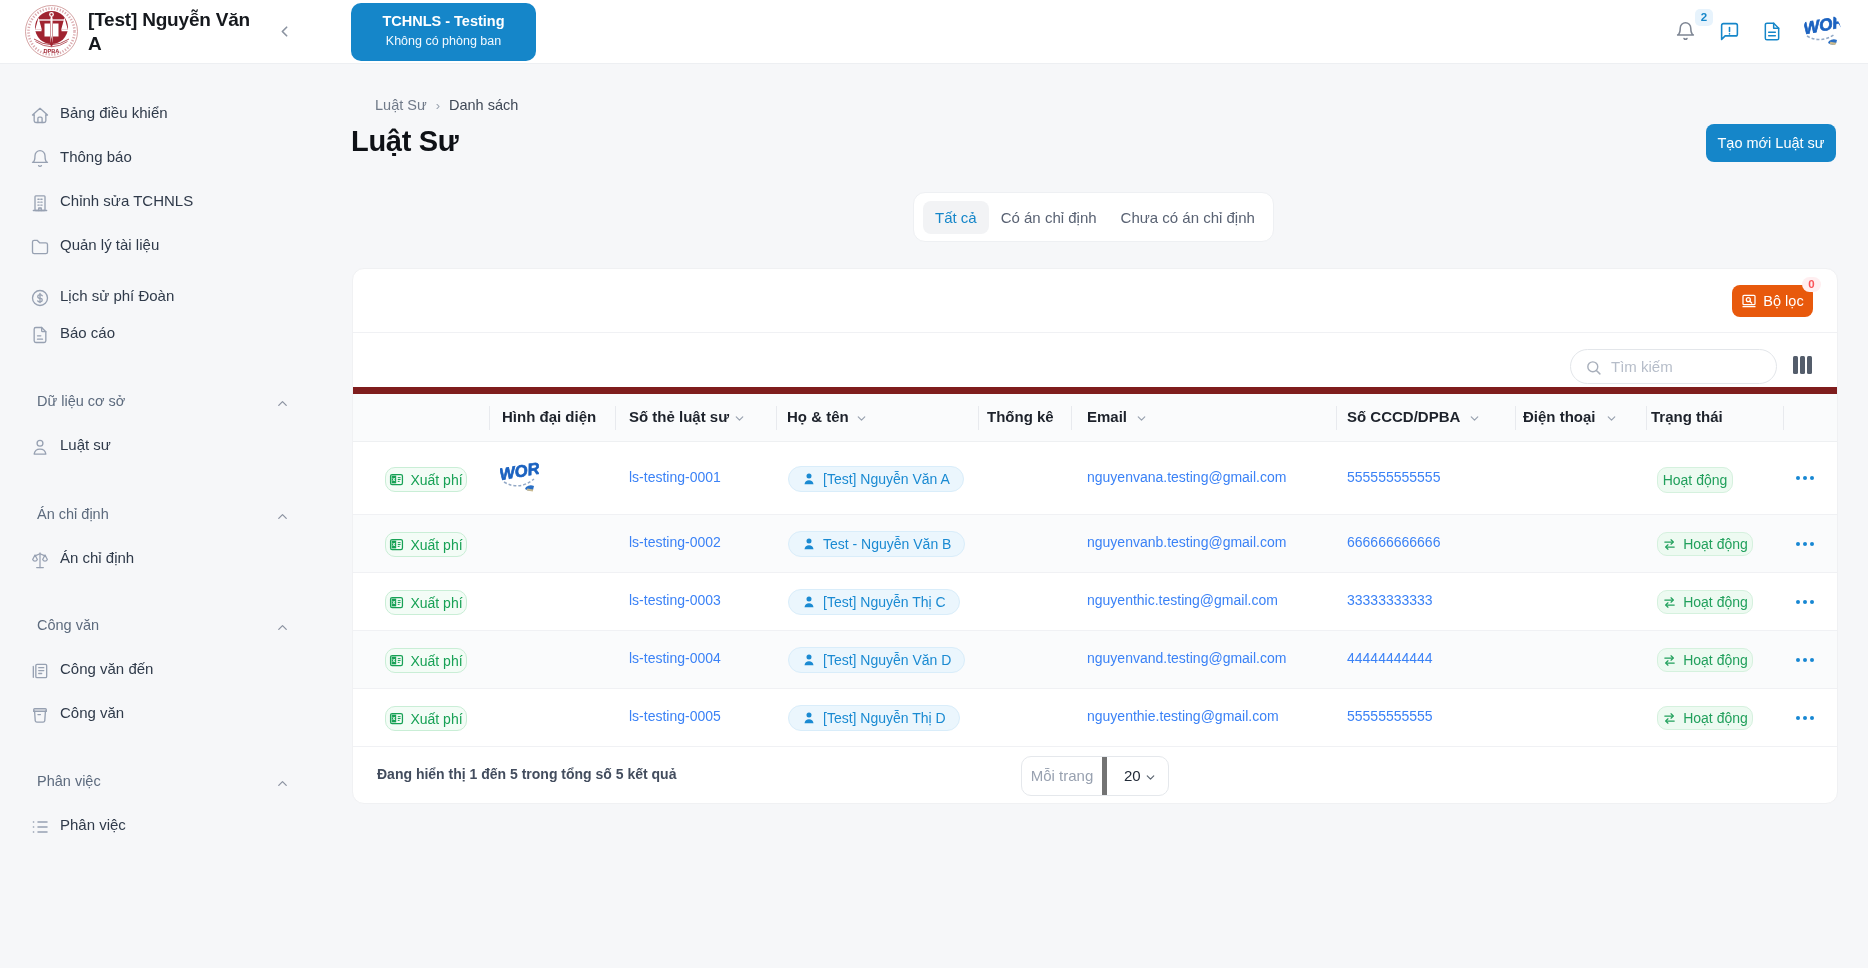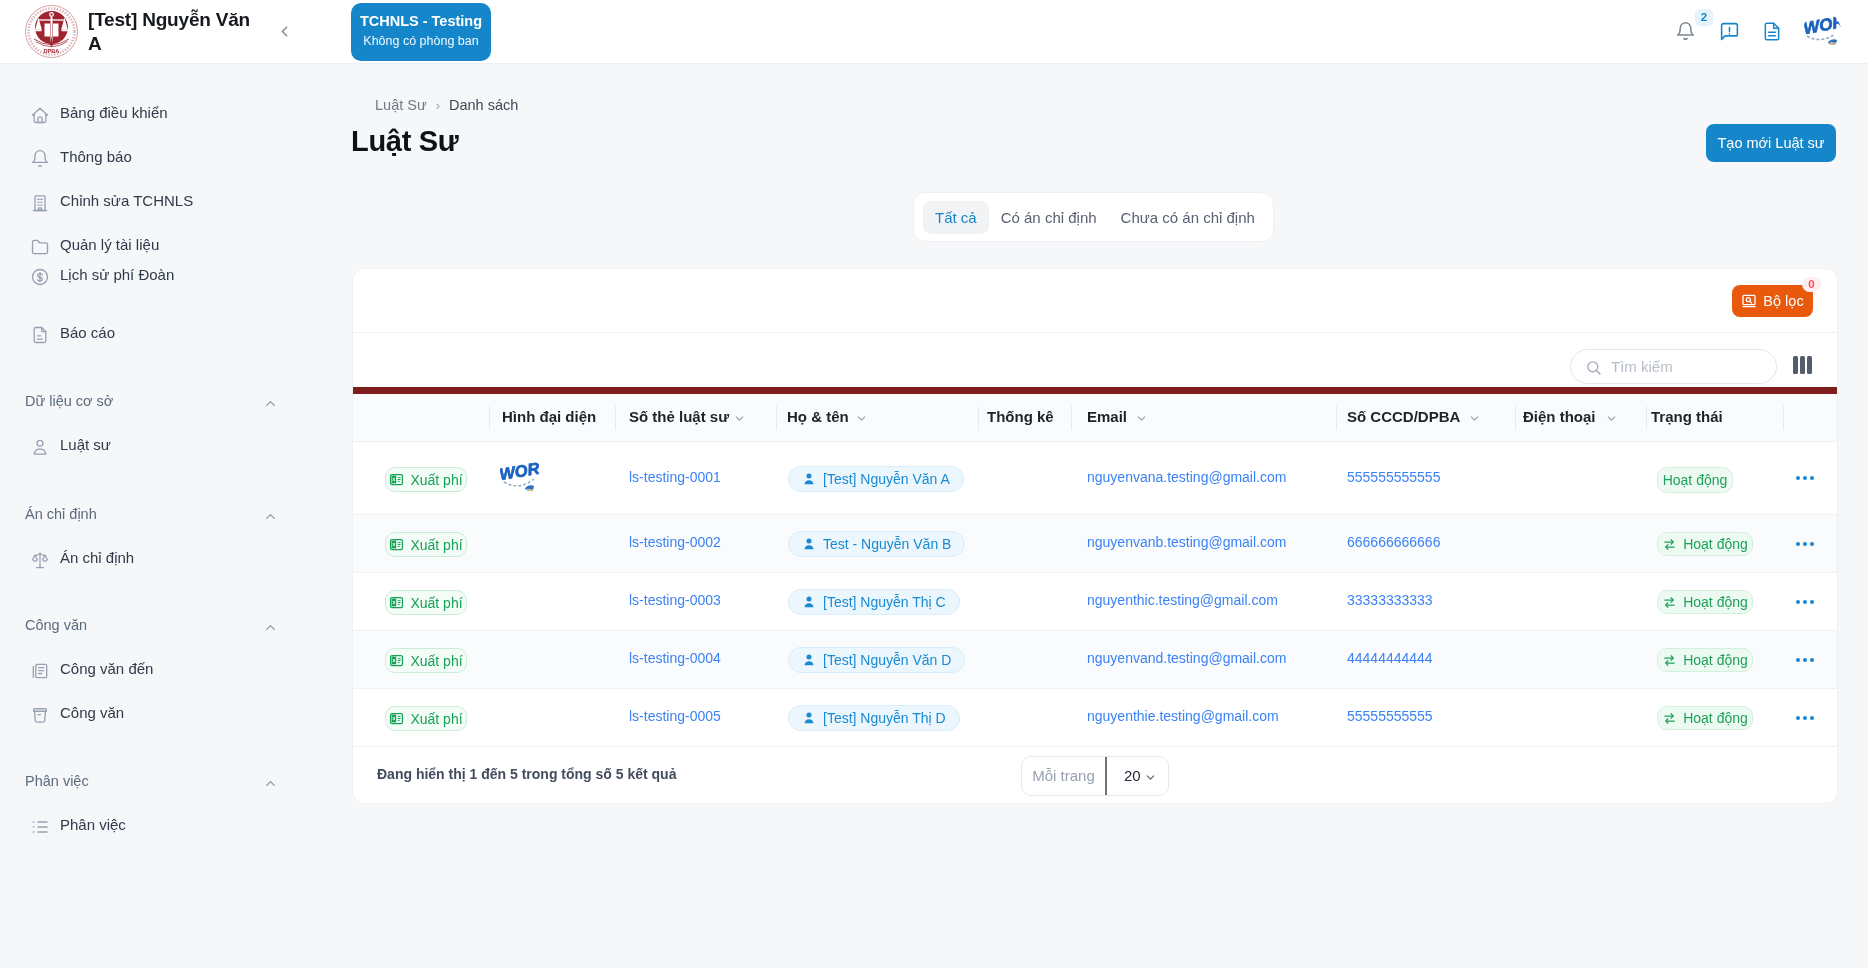--- a/index.html
+++ b/index.html
@@ -4,31 +4,31 @@
 <style>
 * { margin:0; padding:0; box-sizing:border-box; }
 html,body { width:1868px; height:968px; }
 body { position:relative; font-family:"Liberation Sans",sans-serif; background:#f6f7f9; overflow:hidden; }
 .abs { position:absolute; }
 
 .hdr { position:absolute; top:0; left:0; width:1868px; height:64px; background:#fff; border-bottom:1px solid #edeff2; }
 .logo { position:absolute; left:25px; top:5px; width:53px; height:53px; }
 .htitle { position:absolute; left:88px; top:8px; width:190px; font-size:19px; font-weight:700; color:#15181d; line-height:23.5px; letter-spacing:-0.2px; }
 .collapse { position:absolute; left:276px; top:23px; color:#8b93a1; }
-.tchbox { position:absolute; left:351px; top:3px; width:140px; height:58px; background:#1586c9; border-radius:10px; text-align:center; color:#fff; }
+.tchbox { position:absolute; left:351px; top:3px; width:185px; height:58px; background:#1586c9; border-radius:10px; text-align:center; color:#fff; }
 .tchbox .t1 { margin-top:10px; font-size:14.5px; font-weight:700; }
 .tchbox .t2 { margin-top:5px; font-size:12.5px; font-weight:400; color:#f2f9ff; }
 .hicon { position:absolute; top:21px; }
 .hbadge { position:absolute; left:1695px; top:9px; height:17px; min-width:18px; padding:0 4px; background:#e7f3fc; border-radius:5px; color:#1586c9; font-size:11.5px; font-weight:600; line-height:17px; text-align:center; }
 .avatar { position:absolute; left:1803px; top:12px; width:38px; height:38px; border-radius:50%; overflow:hidden; background:#fff; }
 
 .sitem { position:absolute; left:0; height:44px; width:308px; }
 .sitem svg { position:absolute; left:30px; top:12px; }
 .sitem span { position:absolute; left:60px; top:11px; font-size:15px; color:#2f3a4a; }
-.shead { position:absolute; left:0; width:308px; height:24px; }
+.shead { position:absolute; left:12px; width:308px; height:24px; }
 .shead span { position:absolute; left:25px; top:2px; font-size:14.5px; color:#5d6b7e; }
 .shead svg { position:absolute; left:263px; top:5px; }
 
 .crumb { position:absolute; top:97px; left:351px; font-size:14.5px; color:#707a89;margin-left:24px; }
 .crumb .cur { color:#3f4856; }
 .crumb .sep { color:#9aa3b0; padding:0 9px; font-size:13px; }
 .ptitle { position:absolute; top:125px; left:351px; font-size:29px; font-weight:800; color:#0e1116; letter-spacing:-0.3px; }
 .newbtn { position:absolute; left:1706px; top:124px; width:130px; height:38px; background:#1586c9; border-radius:8px; color:#fff; font-size:14.5px; text-align:center; line-height:38px; }
 .tabs { position:absolute; left:913px; top:192px; width:361px; height:50px; background:#fff; border:1px solid #eef0f3; border-radius:12px; display:flex; align-items:center; padding:0 9px; }
 .tab { font-size:15px; color:#596273; padding:0 12px; height:33px; line-height:33px; border-radius:8px; white-space:nowrap;text-align:center; }
@@ -52,21 +52,21 @@
 .row.alt { background:#fafbfc; }
 .celltxt { position:absolute; font-size:14px; color:#3b82f6; }
 .tagxp { position:absolute; left:32px; width:82px; height:25px; background:#f3fcf6; border:1px solid #c9eed6; border-radius:10px; color:#17a155; font-size:14px; display:flex; align-items:center; justify-content:center; gap:6px; }
 .pill { position:absolute; left:435px; height:26px; background:#ebf6fd; border:1px solid #d9edfa; border-radius:13px; color:#1a8ad2; font-size:14px; display:flex; align-items:center; padding:0 13px; gap:7px; }
 .tagact { position:absolute; left:1304px; background:#edfaf1; border:1px solid #d5f1de; border-radius:10px; color:#21a05c; font-size:14px; display:flex; align-items:center; justify-content:center; gap:6px; }
 .dots { position:absolute; left:1441px; width:22px; display:flex; gap:3px; justify-content:center; }
 .dots i { width:4px; height:4px; border-radius:50%; background:#1787d3; }
 .foot { position:absolute; left:0; top:478px; width:1484px; height:56px; }
 .foottxt { position:absolute; left:24px; top:19px; font-size:14px; font-weight:600; color:#434d5e; }
 .pager { position:absolute; left:668px; top:9px; width:148px; height:40px; border:1px solid #e5e8ec; border-radius:10px; background:#fff; }
-.pager .seg1 { position:absolute; left:0; top:0; width:85px; height:38px; border-right:2px solid #737373; color:#98a1b0; font-size:15px; text-align:center; line-height:38px; }
+.pager .seg1 { position:absolute; left:0; top:0; width:85px; height:38px; border-right:5px solid #737373; color:#98a1b0; font-size:15px; text-align:center; line-height:38px; }
 .pager .seg2 { position:absolute; left:85px; top:0; width:62px; height:38px; color:#222b38; font-size:15px; text-align:left; padding-left:17px; line-height:38px; }
 </style>
 </head>
 <body>
 
 <div id="sidebar">
 <div class="sitem" style="top:93px">
       <svg width="20" height="20" viewBox="0 0 24 24" fill="none" stroke="#97a1b2" stroke-width="1.6" stroke-linecap="round" stroke-linejoin="round">
         <path d="M5 12H3l9-8 9 8h-2"></path>
         <path d="M5 12v7a2 2 0 0 0 2 2h10a2 2 0 0 0 2-2v-7"></path>
@@ -89,21 +89,21 @@
         <path d="M10.5 21v-3h3v3"></path>
       </svg>
       <span>Chỉnh sửa TCHNLS</span>
     </div>
 <div class="sitem" style="top:225px">
       <svg width="20" height="20" viewBox="0 0 24 24" fill="none" stroke="#97a1b2" stroke-width="1.6" stroke-linecap="round" stroke-linejoin="round">
         <path d="M3 6a2 2 0 0 1 2-2h3.5l3 3H19a2 2 0 0 1 2 2v9a2 2 0 0 1-2 2H5a2 2 0 0 1-2-2z"></path>
       </svg>
       <span>Quản lý tài liệu</span>
     </div>
-<div class="sitem" style="top:255px">
+<div class="sitem" style="top:276px">
       <svg width="20" height="20" viewBox="0 0 24 24" fill="none" stroke="#97a1b2" stroke-width="1.6" stroke-linecap="round" stroke-linejoin="round">
         <circle cx="12" cy="12" r="9"></circle>
         <path d="M14.7 9.3a2.3 2.3 0 0 0-2.1-1.1h-1.2a2.1 2.1 0 0 0 0 4.2h1.2a2.1 2.1 0 0 1 0 4.2h-1.2a2.3 2.3 0 0 1-2.1-1.1"></path>
         <path d="M12 6.6v10.8"></path>
       </svg>
       <span>Lịch sử phí Đoàn</span>
     </div>
 <div class="sitem" style="top:313px">
       <svg width="20" height="20" viewBox="0 0 24 24" fill="none" stroke="#97a1b2" stroke-width="1.6" stroke-linecap="round" stroke-linejoin="round">
         <path d="M14 3v4a1 1 0 0 0 1 1h4"></path>

